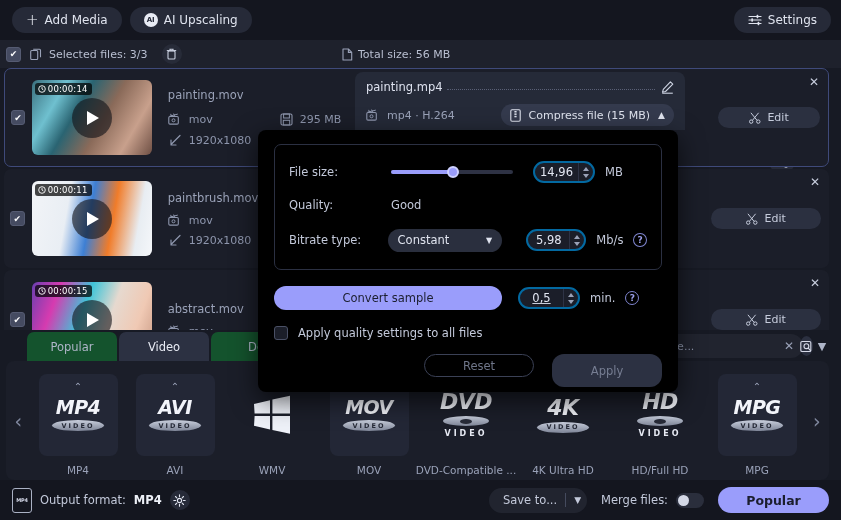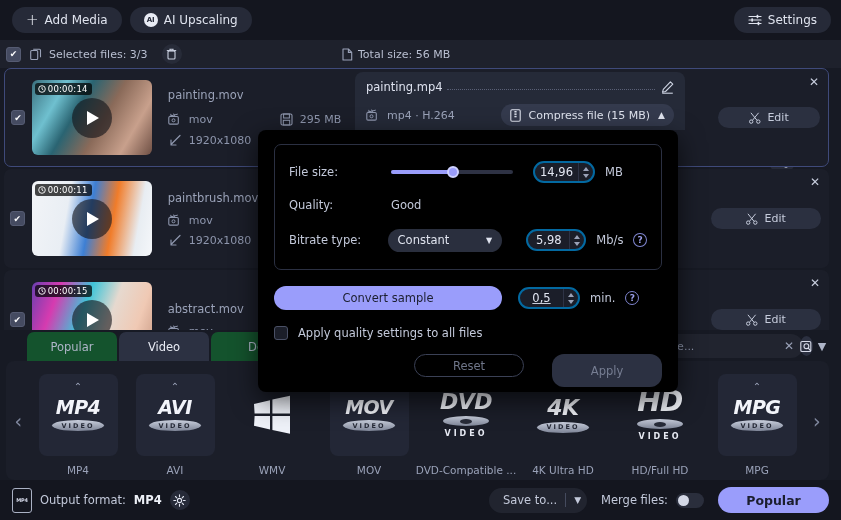--- a/index.html
+++ b/index.html
@@ -157,21 +157,21 @@
            padding:0 10px; color:#dfe3ee; font-size:11.5px; cursor:pointer;}
   .select .cd{ margin-left:auto; }
   .help{ width:14px;height:14px;border-radius:50%;border:1.4px solid #7f85cf; color:#9a9ee8;
          font-size:9px; display:flex; align-items:center; justify-content:center; margin-left:10px;
          cursor:pointer; font-weight:bold;}
   .convsample{ width:228px;height:24px;border-radius:12px;background:#9a9dfb;color:#1b1e2e;
                display:flex;align-items:center;justify-content:center;font-size:11.5px;cursor:pointer;}
   .dlgrow2{ display:flex; align-items:center; margin-top:16px; }
   .checkrow{ display:flex; align-items:center; gap:10px; margin-top:16px; color:#c3c9da; font-size:11.5px;}
   .ecbox{ width:14px;height:14px;border-radius:3px;border:1px solid #4a5065; background:#1b1e29; cursor:pointer;}
-  .dlgbtns{ display:flex; justify-content:flex-end; gap:28px; margin-top:14px;text-align:center; }
+  .dlgbtns{ display:flex; justify-content:flex-end; gap:18px; margin-top:14px;text-align:center; }
   .btn-ghost{ width:110px;height:23px;border-radius:12px;border:1px solid #3b4156;background:transparent;
               color:#6f7689;display:flex;align-items:center;justify-content:center;font-size:11.5px;cursor:pointer;}
   .btn-fill{ width:110px;height:33px;border-radius:12px;background:#2c3142;color:#767d92;
              display:flex;align-items:center;justify-content:center;font-size:11.5px;cursor:pointer;}
   svg{ display:block; }
 </style>
 </head>
 <body>
 
 <div class="app">
@@ -578,21 +578,21 @@
             <div class="big" style="font-size:22px;">4K</div>
             <div class="ell">VIDEO</div>
           </div>
         </div>
         <div class="plabel">4K Ultra HD</div>
       </div>
 
       <div class="ptile">
         <div class="pbox plain">
           <div class="logo">
-            <div class="big" style="font-size:28px;">HD</div>
+            <div class="big" style="font-size:22px;">HD</div>
             <div class="ell" style="width:46px;height:10px;font-size:0;background:linear-gradient(180deg,#c9cfdd,#7d8496);">
               <span style="display:block;width:12px;height:5px;border-radius:50%;background:#272b38;"></span>
             </div>
             <div class="below">VIDEO</div>
           </div>
         </div>
         <div class="plabel">HD/Full HD</div>
       </div>
 
       <div class="ptile">

